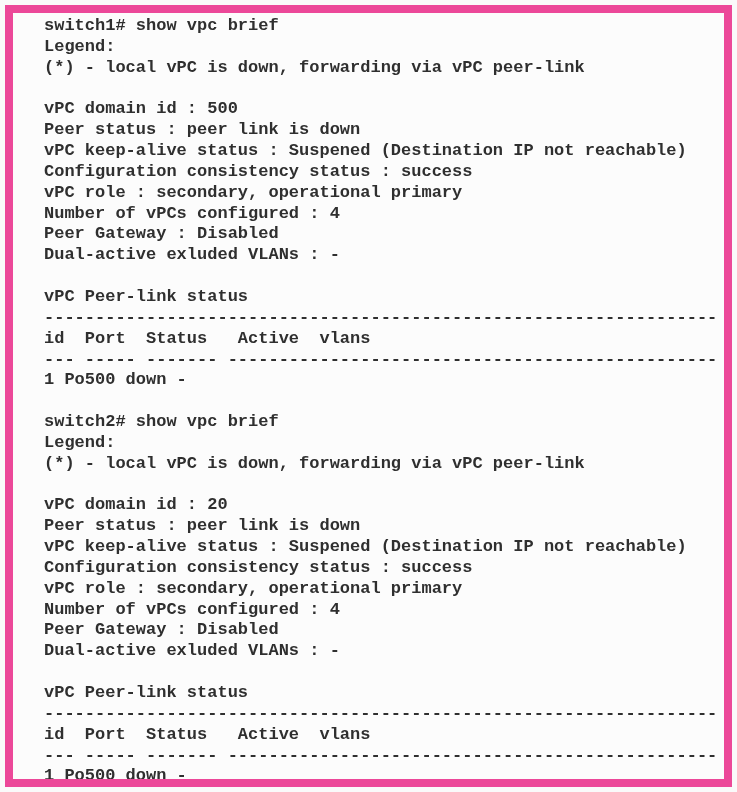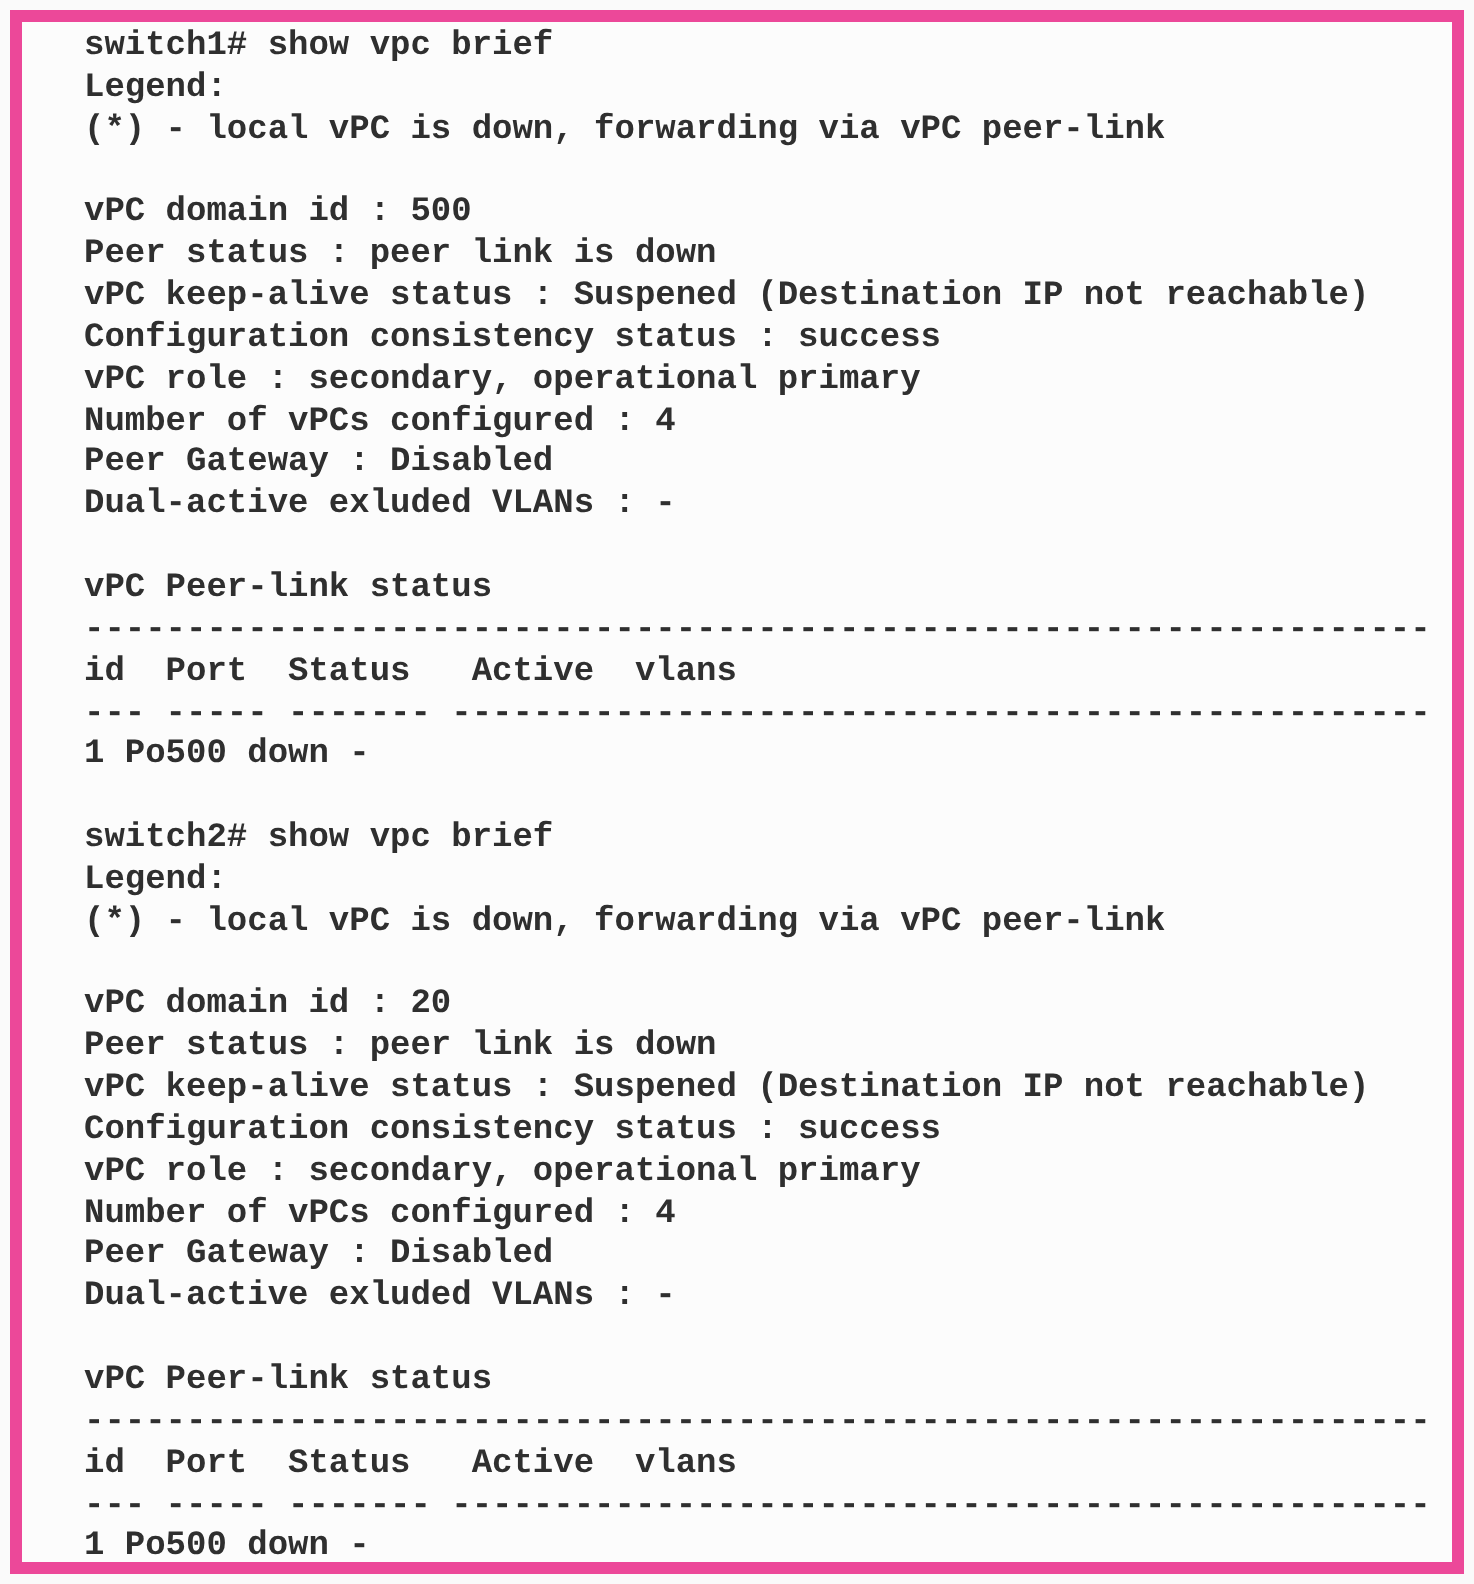--- a/index.html
+++ b/index.html
@@ -11,21 +11,21 @@
     height: 792px;
     background: #fafafa;
     box-sizing: border-box;
     padding: 5px;
     overflow: hidden;
   }
   .console-frame {
     box-sizing: border-box;
     width: 727px;
     height: 782px;
-    border: 6px solid #ec4899;
+    border: 8px solid #ec4899;
     background: #fcfcfc;
     padding: 3px 6px 0 31px;
     overflow: hidden;
   }
   pre.console-section {
     margin: 0;
     font-family: "Liberation Mono", "DejaVu Sans Mono", monospace;
     font-weight: bold;
     font-size: 17px;
     line-height: 20.85px;

